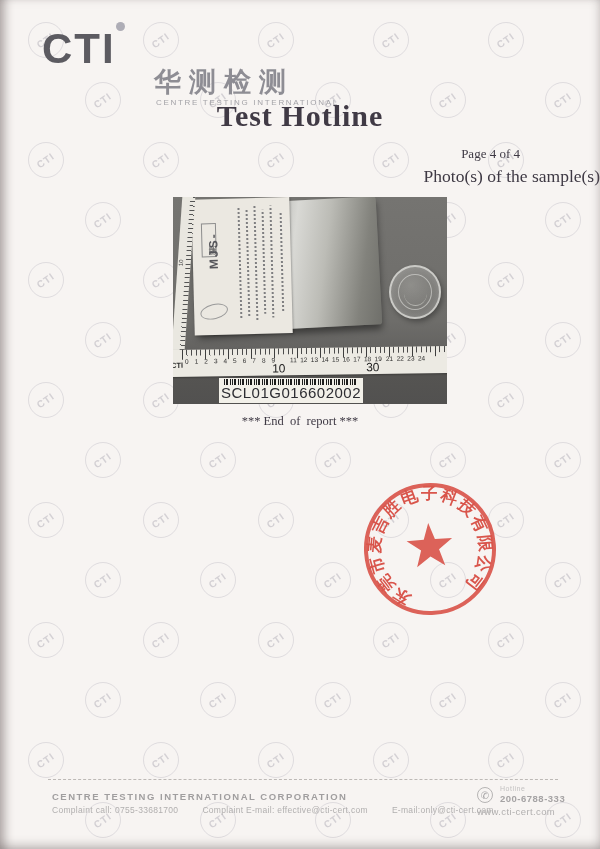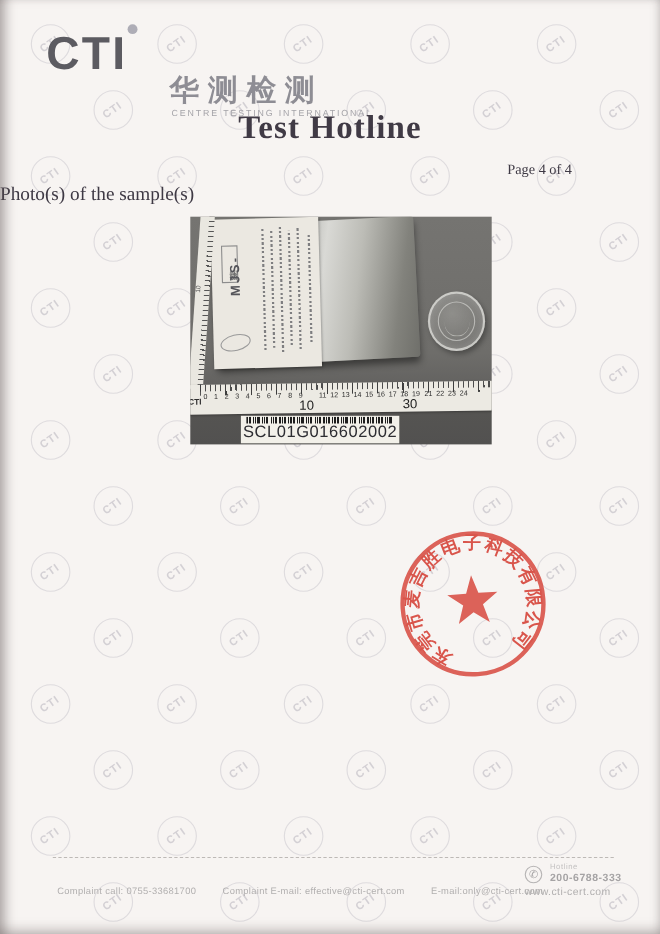--- a/index.html
+++ b/index.html
@@ -59,21 +59,21 @@
   
   .title{
     position:absolute;top:99px;left:0;width:100%;text-align:center;
     font-size:30px;font-weight:700;letter-spacing:1px;color:#403a45;
   }
   .report-line{position:absolute;left:88px;top:148px;font-size:13px;}
   .report-line .lbl{font-weight:700;}
   .report-line .val{margin-left:12px;}
   .page-indicator{position:absolute;right:80px;top:146px;font-size:13px;}
   .photo-heading{
-    position:absolute;top:166px;left:0;width:100%;text-align:left;font-size:17.5px;
+    position:absolute;top:166px;left:0;width:100%;text-align:right;font-size:17.5px;
   }
   
   .photo{
     position:absolute;left:173px;top:197px;width:274px;height:207px;
     background:linear-gradient(180deg,#757471 0%,#6e6d6a 60%,#636260 74%,#575653 78%,#525150 100%);
     overflow:hidden;
   }
   .tin{
     position:absolute;left:22px;top:4px;width:184px;height:128px;
     transform:rotate(-3deg);border-radius:3px;
@@ -470,35 +470,37 @@
       <span class="hr-small g3">21 22 23 24</span>
       <span class="hr-big b10">10</span>
       <span class="hr-big b20">30</span>
     </div>
     <div class="barcode-label">
       <div class="barcode"></div>
       <div class="barcode-text">SCL01G016602002</div>
     </div>
   </div>
 
+  <div class="end-line">*** End  of  report ***</div>
 
   <div class="stamp">
     <svg viewBox="0 0 138 138">
       <defs>
         <path id="sealArc" d="M 47.9,114.3 A 50,50 0 1 1 90.1,114.3" fill="none"></path>
       </defs>
       <circle cx="69" cy="69" r="64" fill="none" stroke="var(--accent)" stroke-width="4" opacity="0.92"></circle>
       <polygon points="69,43 74.6,59.3 91.8,59.6 78,69.9 83.1,86.4 69,76.5 54.9,86.4 60,69.9 46.2,59.6 63.4,59.3" fill="var(--accent)" opacity="0.92"></polygon>
       <text>
         <textPath href="#sealArc" startOffset="0">东莞市麦吉胜电子科技有限公司</textPath>
       </text>
     </svg>
   </div>
 
   <div class="footer-line"></div>
+  <div class="footer-company">CENTRE TESTING INTERNATIONAL CORPORATION</div>
   <div class="footer-contacts">
     <span>Complaint call: 0755-33681700</span>
     <span>Complaint E-mail: effective@cti-cert.com</span>
     <span>E-mail:only@cti-cert.com</span>
   </div>
   <div class="phone-icon">✆</div>
   <div class="hotline-label">Hotline</div>
   <div class="hotline-number">200-6788-333</div>
   <div class="website">www.cti-cert.com</div>
 

